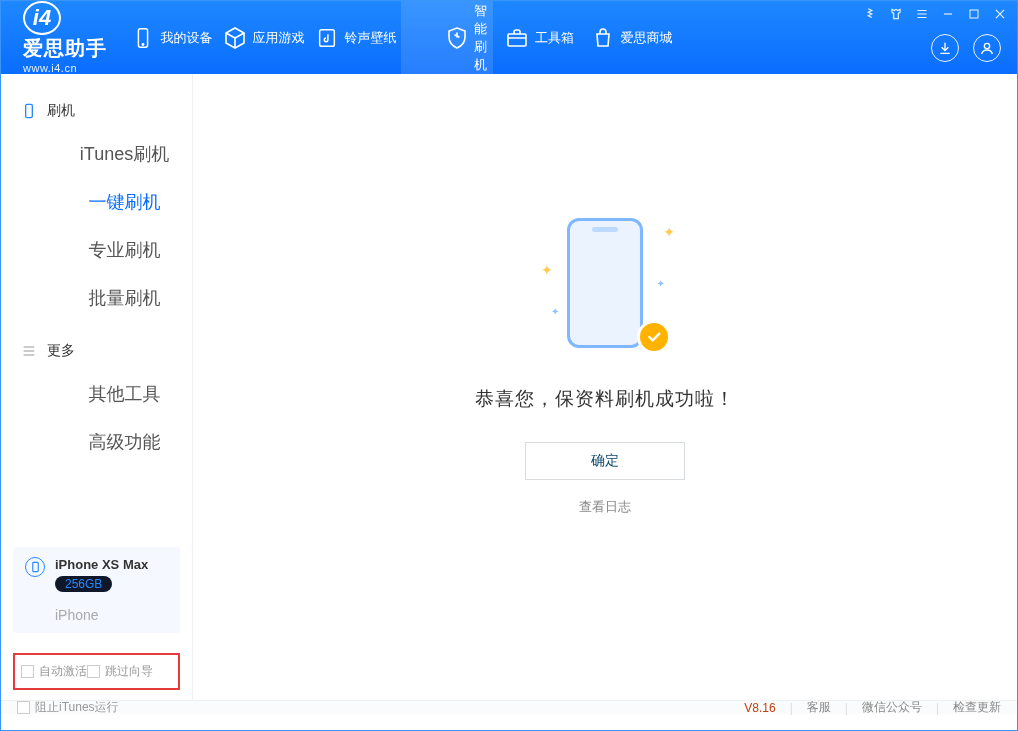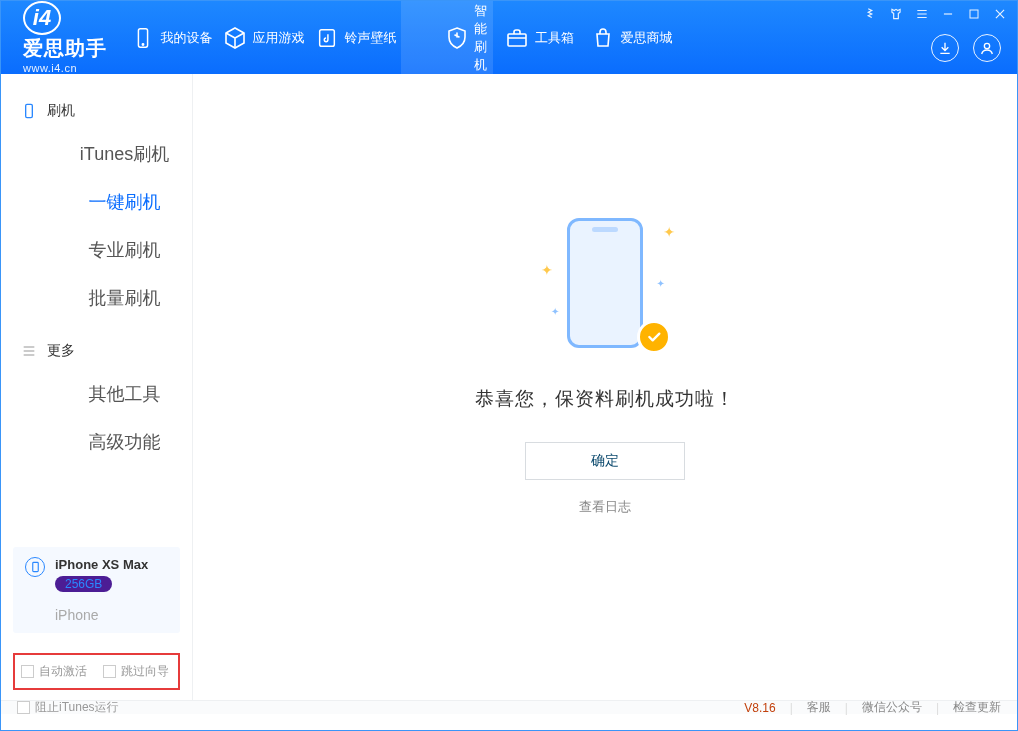--- a/index.html
+++ b/index.html
@@ -26,25 +26,25 @@
 
 .body { display: flex; height: calc(100% - 73px - 30px); }
 .sidebar { width: 192px; border-right: 1px solid #eef0f2; display: flex; flex-direction: column; padding-top: 18px; }
 .side-sec-hdr { display: flex; align-items: center; padding: 10px 20px; font-size: 14px; color: #333; font-weight: 500; gap: 10px; }
 .side-list { }
 .side-item { padding: 12px 20px 12px 76px; font-size: 18px; color: #555; cursor: pointer; text-align: center; }
 .side-item.active { color: #0a6dfe; }
 
 .side-bottom { margin-top: auto; padding: 10px 12px; }
 .side-card { background: #f5f9ff; border-radius: 3px; padding: 10px 12px; margin-bottom: 10px; display: flex; align-items: center; gap: 10px; font-size: 13px; color: #333; }
-.side-card .badge { display: inline-block; background: #4c1d95; color: #2a88ff; border-radius: 10px; padding: 1px 10px; font-size: 12px; margin-top: 4px; }
+.side-card .badge { display: inline-block; background: #0f172a; color: #2a88ff; border-radius: 10px; padding: 1px 10px; font-size: 12px; margin-top: 4px; }
 .side-card .sub { font-size: 14px; color: #aaa; margin-top: 15px; display: block; }
 .side-card .ico { width: 20px; height: 20px; border-radius: 50%; border: 1.5px solid #2a88ff; display: flex; align-items: center; justify-content: center; color: #2a88ff; font-size: 11px; flex-shrink: 0; }
 
-.opt-row { border: 2px solid #e63b3b; margin: 0 12px 10px; padding: 8px 6px; display: flex; gap: 16px; }
+.opt-row { border: 2px solid #e63b3b; margin: 0 12px 10px; padding: 8px 6px; display: flex; }
 .chk { display: flex; align-items: center; gap: 5px; font-size: 12px; color: #999; cursor: pointer; }
 .chk-box { width: 13px; height: 13px; border: 1px solid #ccc; background: #fff; }
 
 
 .main { flex: 1; display: flex; flex-direction: column; align-items: center; justify-content: center; padding-bottom: 40px; }
 .phone-ill { position: relative; width: 120px; height: 140px; margin-bottom: 28px; }
 .phone { width: 76px; height: 130px; border: 3px solid #7fb8ff; border-radius: 12px; position: absolute; left: 22px; top: 0; background: #eaf3ff; }
 .phone:before { content: ""; position: absolute; top: 6px; left: 50%; transform: translateX(-50%); width: 26px; height: 5px; background: #bcd9ff; border-radius: 3px; }
 .check { position: absolute; right: -6px; bottom: 4px; width: 34px; height: 34px; background: #ffb300; border-radius: 50%; display: flex; align-items: center; justify-content: center; border: 3px solid #fff; }
 .check svg { width: 16px; height: 16px; }

